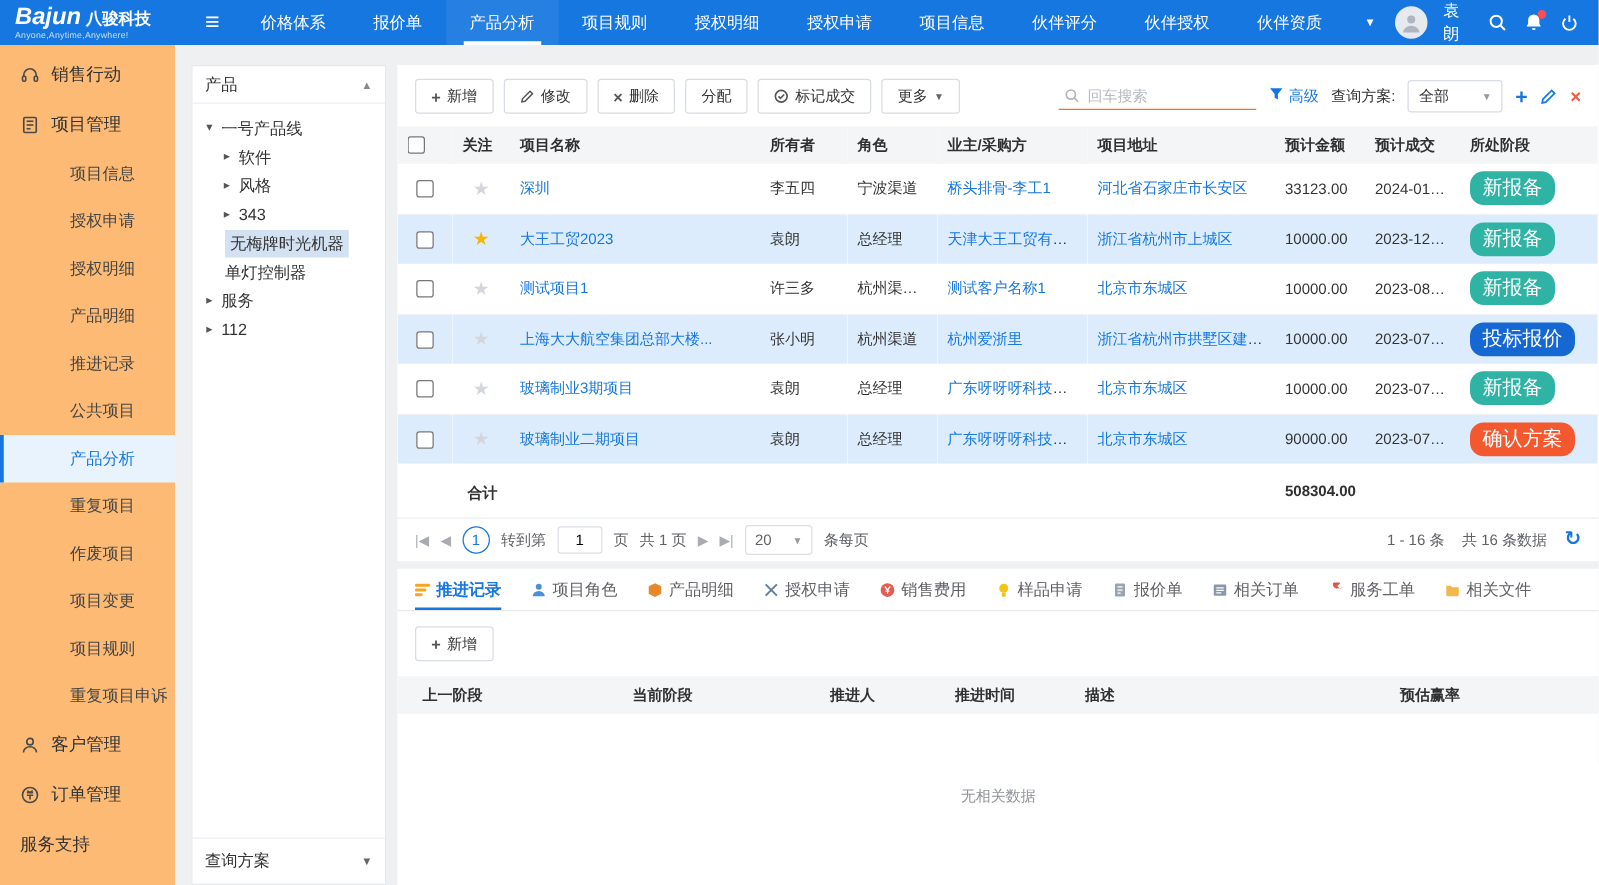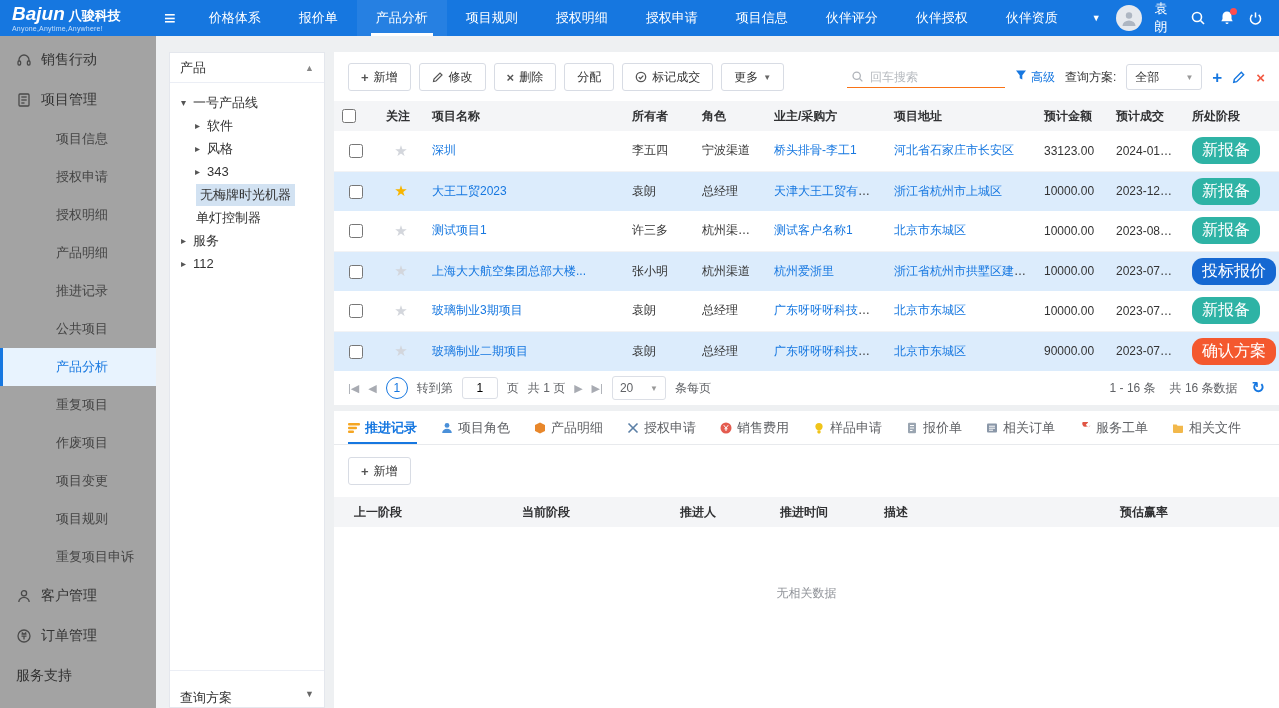--- a/index.html
+++ b/index.html
@@ -21,36 +21,36 @@
   .nav-more{font-size:9px;padding:0 15px}
   .nav-right{margin-left:auto;display:flex;align-items:center;gap:13px;padding-right:16px}
   .avatar{width:26px;height:26px;border-radius:50%;background:#e6e9ee;display:flex;align-items:center;justify-content:center;overflow:hidden;flex:none;cursor:pointer}
   .user-name{font-size:13px;cursor:pointer}
   .nav-ico{display:flex;cursor:pointer}
   .bell-wrap{position:relative;display:flex;cursor:pointer}
   .dot{position:absolute;top:-2px;right:-2px;width:7px;height:7px;border-radius:50%;background:#ff4d4f}
 
   
   .app{flex:1;display:flex;min-height:0}
-  .sidebar{width:156px;background:#a3a3a3;padding-top:4px;overflow:hidden;flex:none}
+  .sidebar{width:140px;background:#fdba74;padding-top:4px;overflow:hidden;flex:none}
   .side-group{height:40px;display:flex;align-items:center;gap:9px;padding-left:16px;font-size:14px;color:#333;cursor:pointer}
   .side-sub{height:38px;display:flex;align-items:center;padding-left:56px;font-size:13px;color:#444;cursor:pointer}
   .side-sub.active{background:#e8f3fe;color:#1677e0;border-left:3px solid #1677e0;padding-left:53px}
 
   .tree-panel{width:156px;flex:none;margin:16px 0 0 13px;background:#fff;border:1px solid #e4e7ed;position:relative}
   .tree-head{height:30px;display:flex;align-items:center;justify-content:space-between;padding:0 10px;border-bottom:1px solid #ebeef5;font-size:13px;color:#333}
   .tree-toggle{font-size:9px;color:#888;cursor:pointer}
   .tree-body{padding-top:8px}
   .tree-item{height:23px;display:flex;align-items:center;gap:4px;font-size:13px;color:#333;cursor:pointer;white-space:nowrap}
   .tree-item .arr{font-size:10px;color:#555;width:11px;text-align:center;flex:none}
   .lv0{padding-left:8px}
   .lv1{padding-left:22px}
   .leaf1{padding-left:26px}
   .sel-label{background:#d2e2f2;padding:2px 4px}
-  .tree-foot{position:absolute;bottom:0;left:0;right:0;height:30px;border-top:1px solid #ebeef5;display:flex;justify-content:space-between;padding:18px 10px;font-size:13px;color:#333;cursor:pointer}
+  .tree-foot{position:absolute;bottom:0;left:0;right:0;height:30px;border-top:1px solid #ebeef5;display:flex;align-items:center;justify-content:space-between;padding:18px 10px;font-size:13px;color:#333;cursor:pointer}
   .tree-foot .caret{font-size:9px;color:#666}
 
   .main{flex:1;min-width:0;margin:16px 0 0 9px;display:flex;flex-direction:column;gap:6px}
   .card{background:#fff}
   .card2{flex:1;min-height:0;overflow:hidden}
 
   
   .toolbar{display:flex;align-items:center;justify-content:space-between;padding:11px 14px 10px;gap:8px}
   .tb-left{display:flex;gap:8px}
   .btn{height:28px;display:inline-flex;align-items:center;gap:5px;padding:0 12px;background:#fff;border:1px solid #d8dce4;border-radius:3px;font-size:12px;color:#333;cursor:pointer;white-space:nowrap}
@@ -420,20 +420,24 @@
                 <td><a class="link">广东呀呀呀科技有限...</a></td>
                 <td><a class="link">北京市东城区</a></td>
                 <td>90000.00</td>
                 <td>2023-07-02</td>
                 <td><span class="badge b-confirm">确认方案</span></td>
               </tr>
             </tbody>
           </table>
         </div>
 
+        <div class="total-row">
+          <span class="tl">合计</span>
+          <span class="ta">508304.00</span>
+        </div>
 
         <div class="pager">
           <span class="pg-arrow">|◀</span>
           <span class="pg-arrow">◀</span>
           <span class="pg-cur">1</span>
           <span>转到第</span>
           <input class="pg-input" type="text" value="1" style="">
           <span>页</span>
           <span>共 1 页</span>
           <span class="pg-arrow">▶</span>

